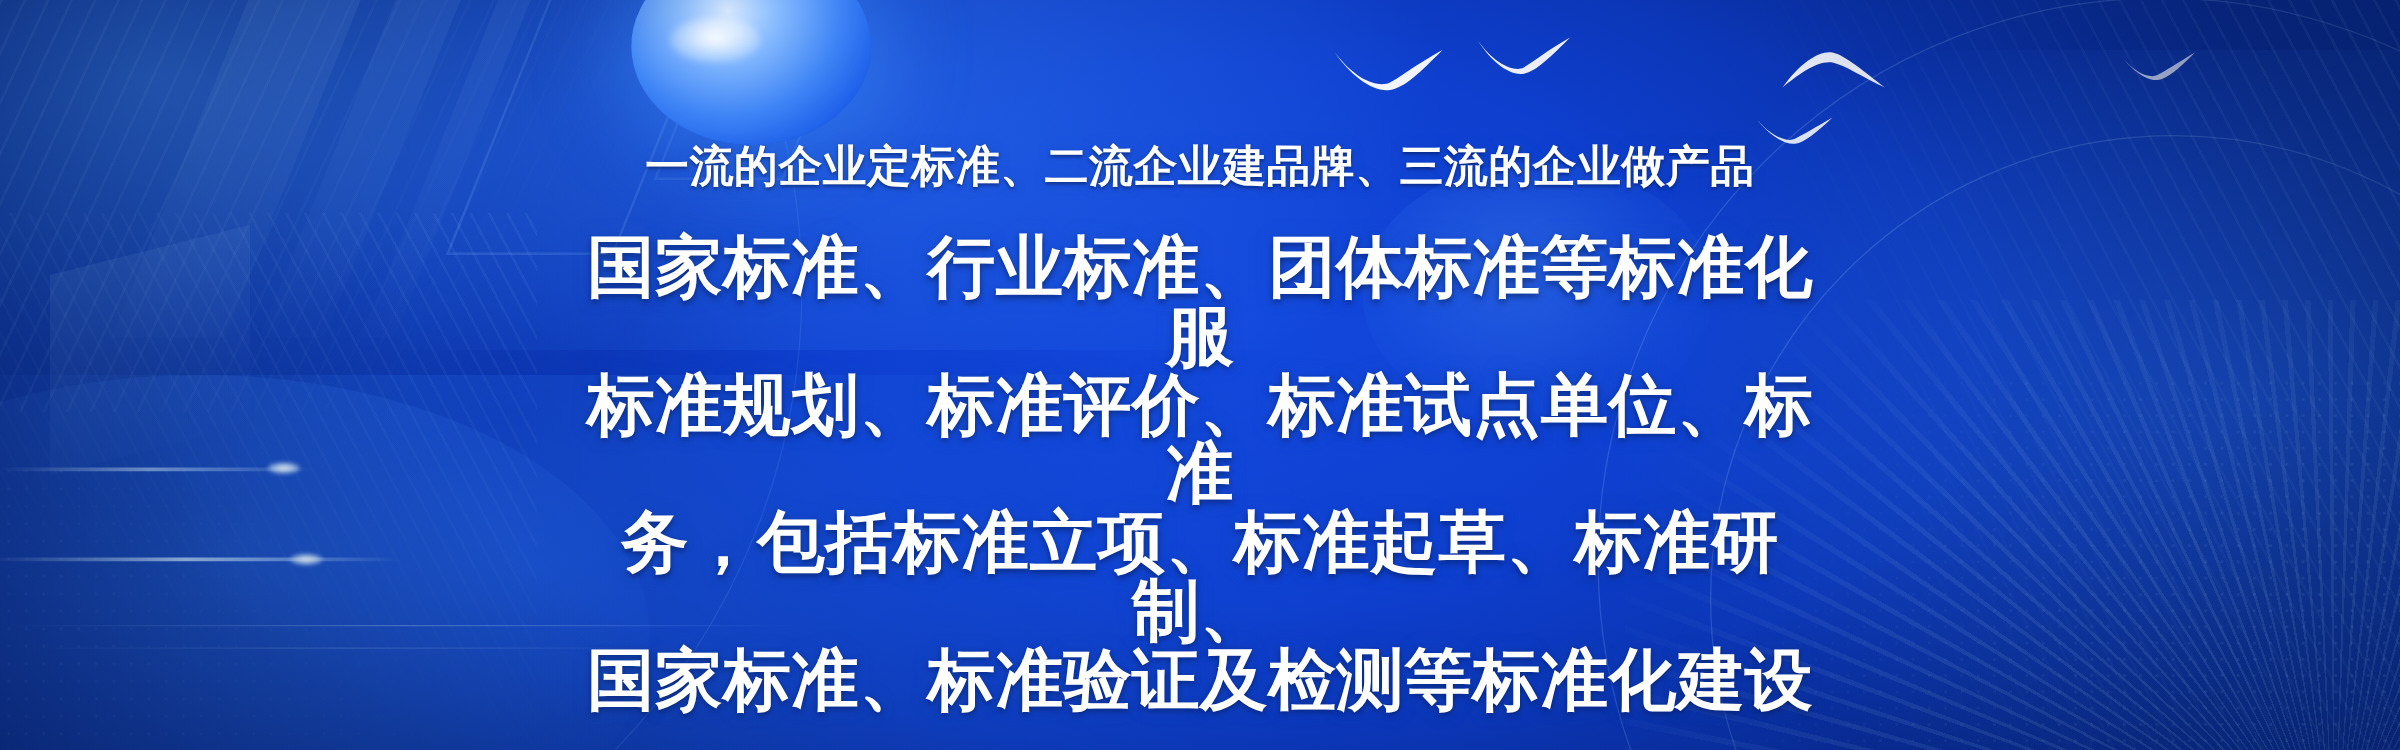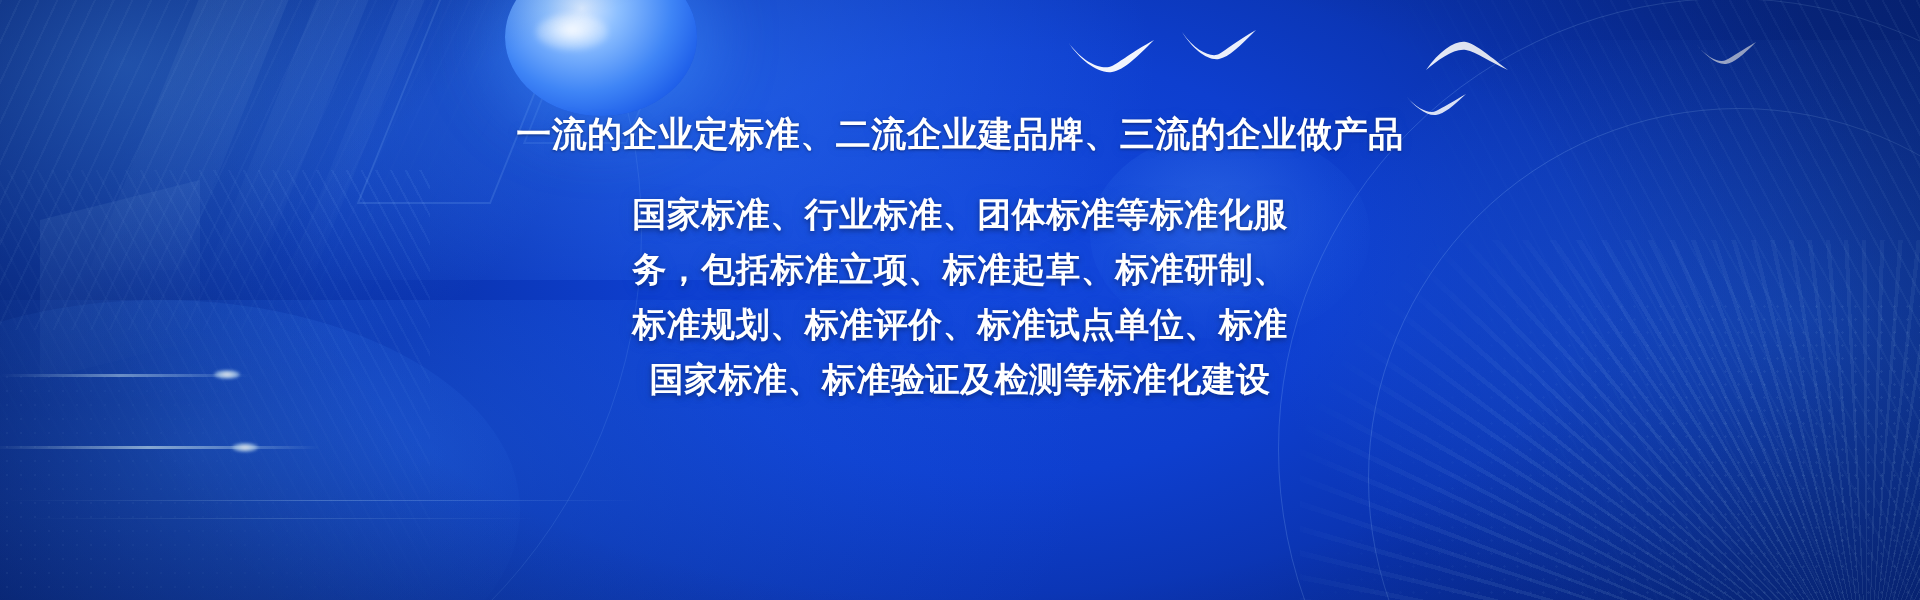--- a/index.html
+++ b/index.html
@@ -151,21 +151,21 @@
     letter-spacing:.5px;
     color:#ffffff;
     line-height:1;
     white-space:nowrap;
     text-shadow:0 1px 3px rgba(0,20,70,.55), 0 0 10px rgba(30,80,190,.35);
   }
   .headline{
     margin-top:36px;
     width:1030px;
     text-align:center;
-    font-size:34px;
+    font-size:54px;
     font-weight:700;
     line-height:55px;
     color:#ffffff;
     letter-spacing:.5px;
     text-shadow:0 2px 5px rgba(0,18,68,.55), 0 0 14px rgba(30,85,195,.35);
   }
 </style>
 </head>
 <body>
 
@@ -234,19 +234,19 @@
     </svg>
   </div>
 
   <div class="bg-vignette"></div>
 
   <div class="content">
     <div class="tagline">一流的企业定标准、二流企业建品牌、三流的企业做产品</div>
 
     <div class="headline">
       <div>国家标准、行业标准、团体标准等标准化服</div>
+      <div>标准规划、标准评价、标准试点单位、标准</div>
       <div>务，包括标准立项、标准起草、标准研制、</div>
-      <div>标准规划、标准评价、标准试点单位、标准</div>
       <div>国家标准、标准验证及检测等标准化建设</div>
     </div>
   </div>
 
 </div>
 
 </body></html>

